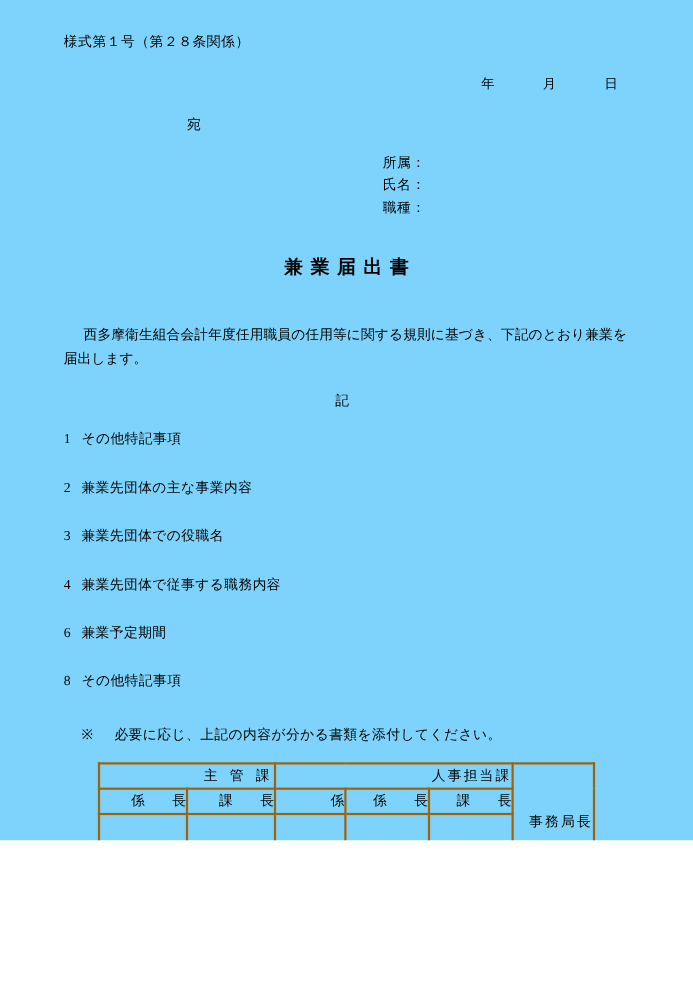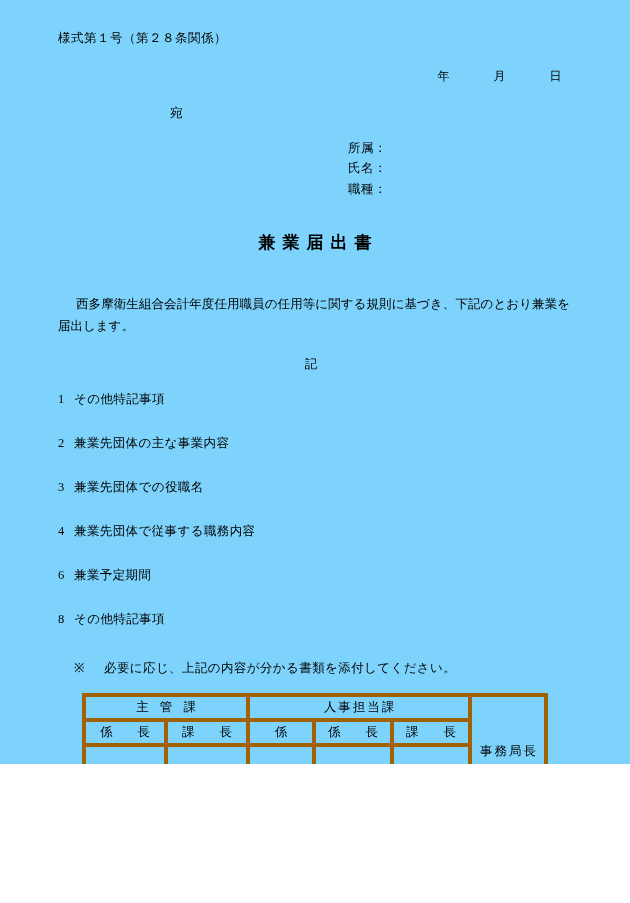--- a/index.html
+++ b/index.html
@@ -109,22 +109,22 @@
     margin-top: 16px;
     display: flex;
     justify-content: center;
   }
   table.sign-table {
     border-collapse: collapse;
     font-size: 12.5px;
     table-layout: fixed;
   }
   table.sign-table td {
-    border: 4px solid #a16207;
-    text-align: center;
+    border: 2px solid #a16207;
+    text-align: right;
     vertical-align: middle;
     padding: 0;
     height: 21px;
   }
   table.sign-table td.body-cell {
     height: 60px;
   }
   .sp {
     letter-spacing: 4px;
     padding-left: 4px;

